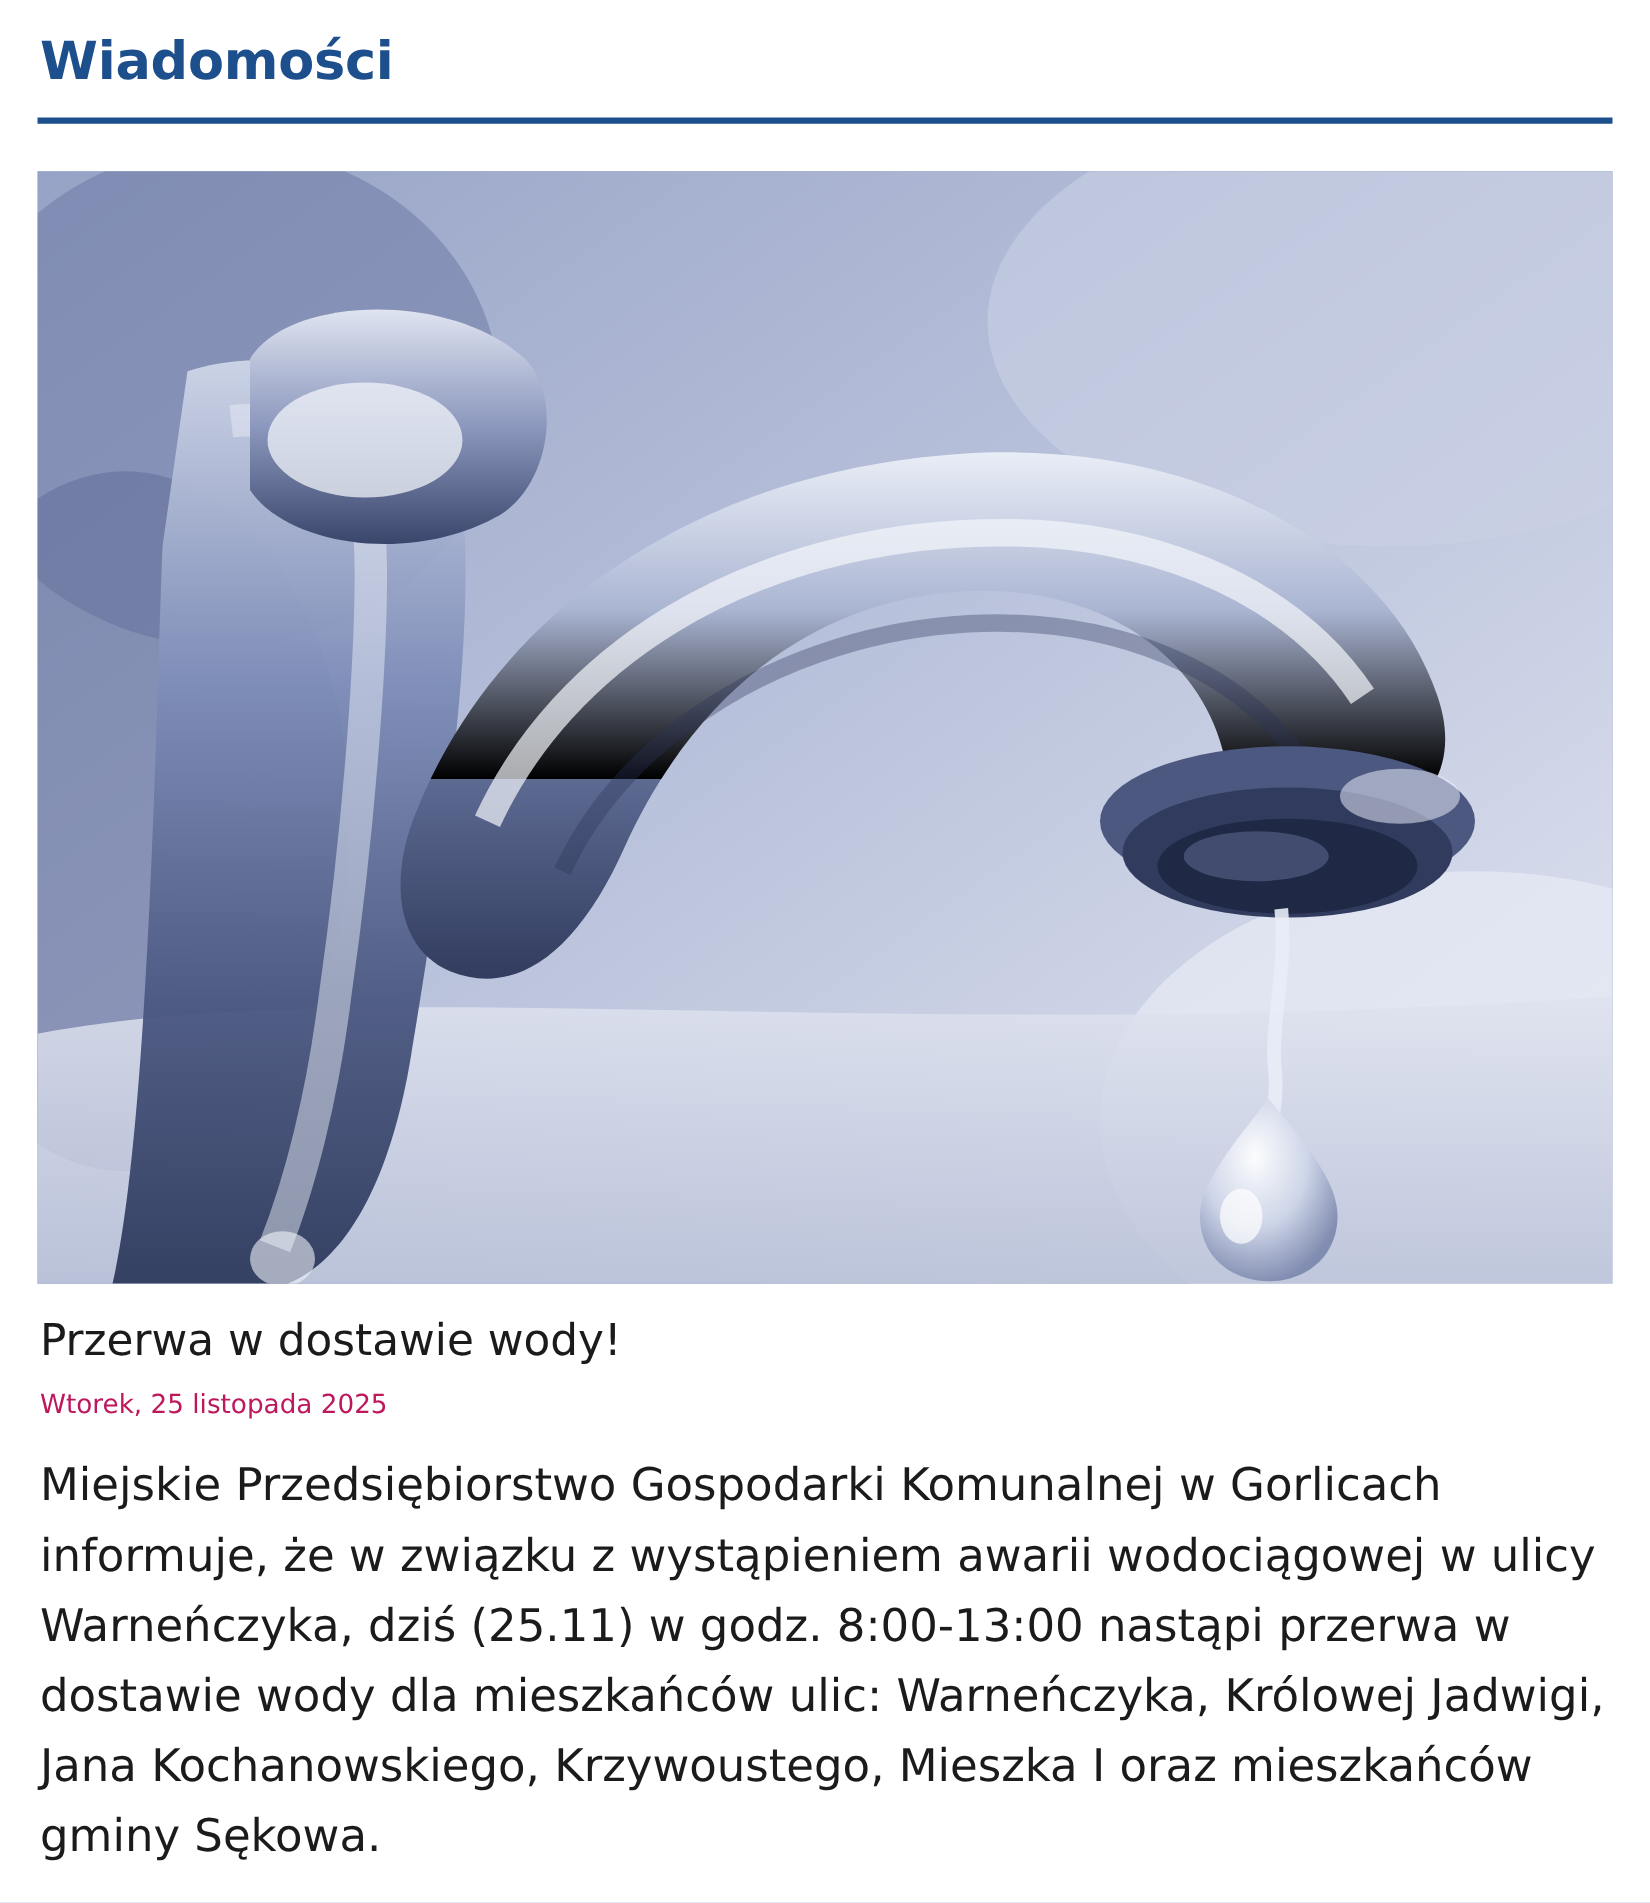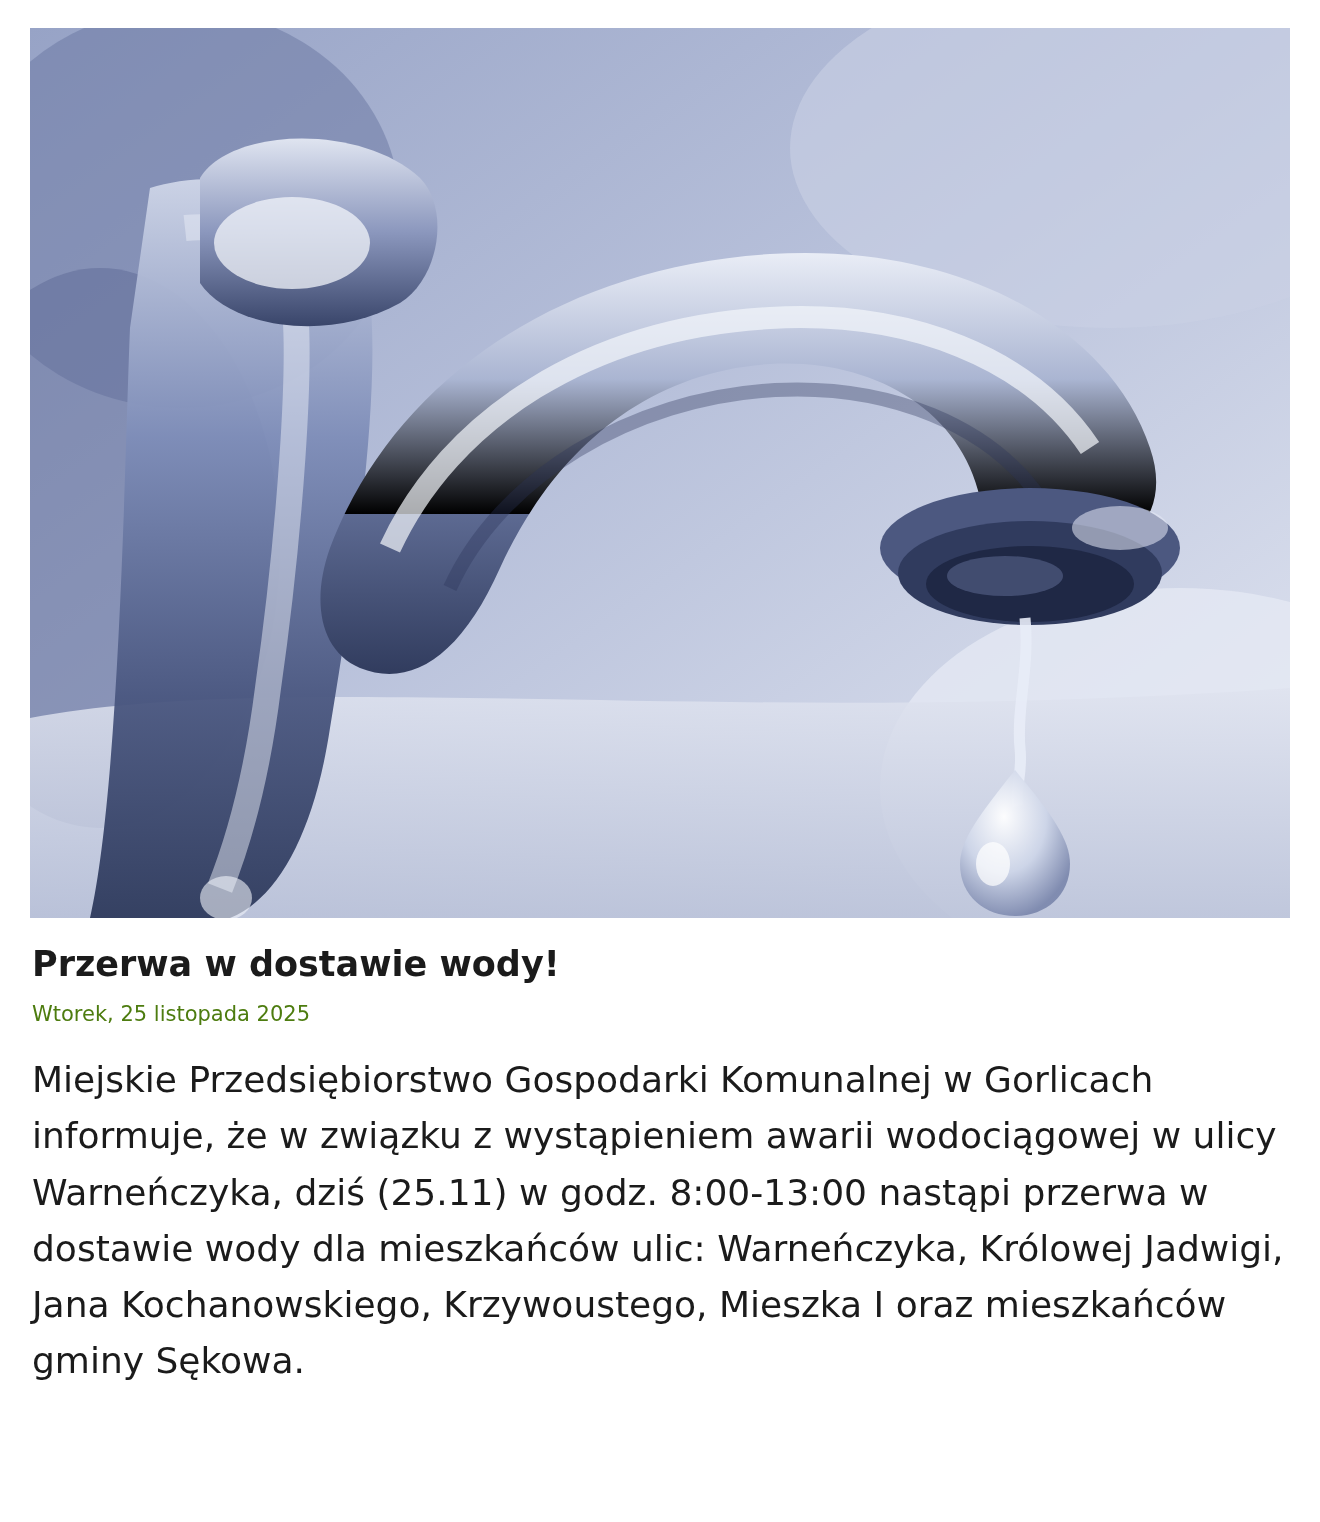--- a/index.html
+++ b/index.html
@@ -48,43 +48,47 @@
     overflow: hidden;
     background: #8e9cc4;
   }
   .article-figure svg {
     display: block;
     width: 100%;
     height: 100%;
   }
   .article-title {
     font-size: 35px;
-    font-weight: bold;
+    font-weight: normal;
     color: #1b1b1b;
     margin: 26px 0 0 2px;
     line-height: 1.15;
   }
   .article-date {
     font-size: 21px;
-    color: #4d7c0f;
+    color: #be185d;
     margin: 18px 0 0 2px;
   }
   .article-body {
     font-size: 36px;
     line-height: 1.56;
     color: #1b1b1b;
     margin: 26px 0 0 2px;
     max-width: 1260px;
   }
 </style>
 </head>
 <body>
 
 <div class="page">
 
+  <div class="section-header">
+    <h1 class="section-title">Wiadomości</h1>
+    <div class="section-rule"></div>
+  </div>
 
   <div class="article">
 
     <div class="article-figure">
       <svg viewBox="0 0 1260 890" preserveAspectRatio="none" aria-hidden="true">
         <defs>
           <linearGradient id="bgGrad" x1="0" y1="0" x2="1" y2="1">
             <stop offset="0%" stop-color="#97a3c6"></stop>
             <stop offset="45%" stop-color="#b7c0da"></stop>
             <stop offset="100%" stop-color="#e3e7f2"></stop>

